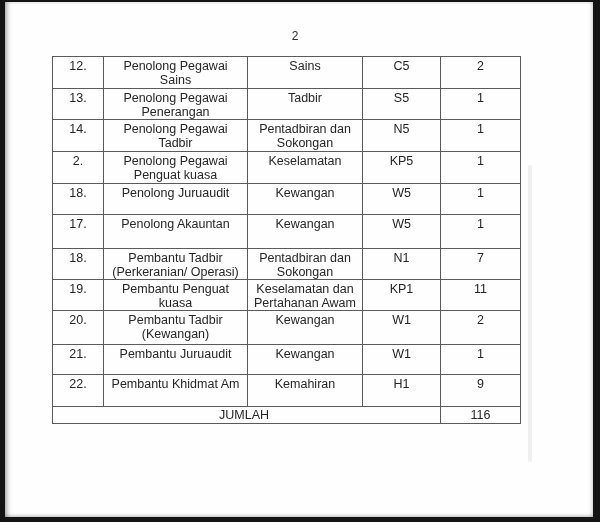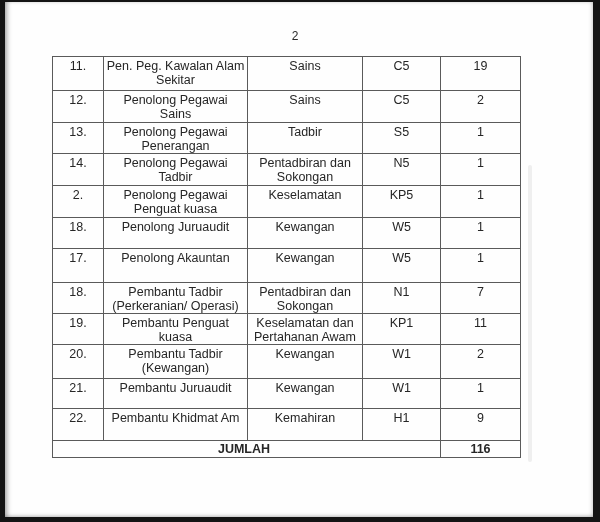--- a/index.html
+++ b/index.html
@@ -40,21 +40,21 @@
   table.positions td {
     border: 1px solid #5a5a5a;
     vertical-align: top;
     text-align: center;
     padding: 2px 2px 0 2px;
     overflow: hidden;
   }
   td.wrap { white-space: pre-line; }
   tr.footer-row td {
     vertical-align: middle;
-    font-weight: bold;
+    font-weight: normal;
     padding: 0 2px;
     line-height: 15px;
   }
   td.footer-label { text-align: right; padding-right: 7px !important; }
   .scan-streak {
     position: absolute;
     left: 523px; top: 163px; width: 4px; height: 297px;
     background: rgba(110,110,110,0.10);
     border-radius: 2px;
   }
@@ -68,28 +68,20 @@
 
   <table class="positions">
     <colgroup>
       <col style="width:51px">
         <col style="width:144px">
         <col style="width:115px">
         <col style="width:78px">
         <col style="width:80px">
     </colgroup>
     <tbody>
-      <tr style="height:34px">
-        <td>11.</td>
-        <td class="wrap">Pen. Peg. Kawalan Alam
-Sekitar</td>
-        <td class="wrap">Sains</td>
-        <td>C5</td>
-        <td>19</td>
-      </tr>
       <tr style="height:32px">
         <td>12.</td>
         <td class="wrap">Penolong Pegawai
 Sains</td>
         <td class="wrap">Sains</td>
         <td>C5</td>
         <td>2</td>
       </tr>
       <tr style="height:31px">
         <td>13.</td>

